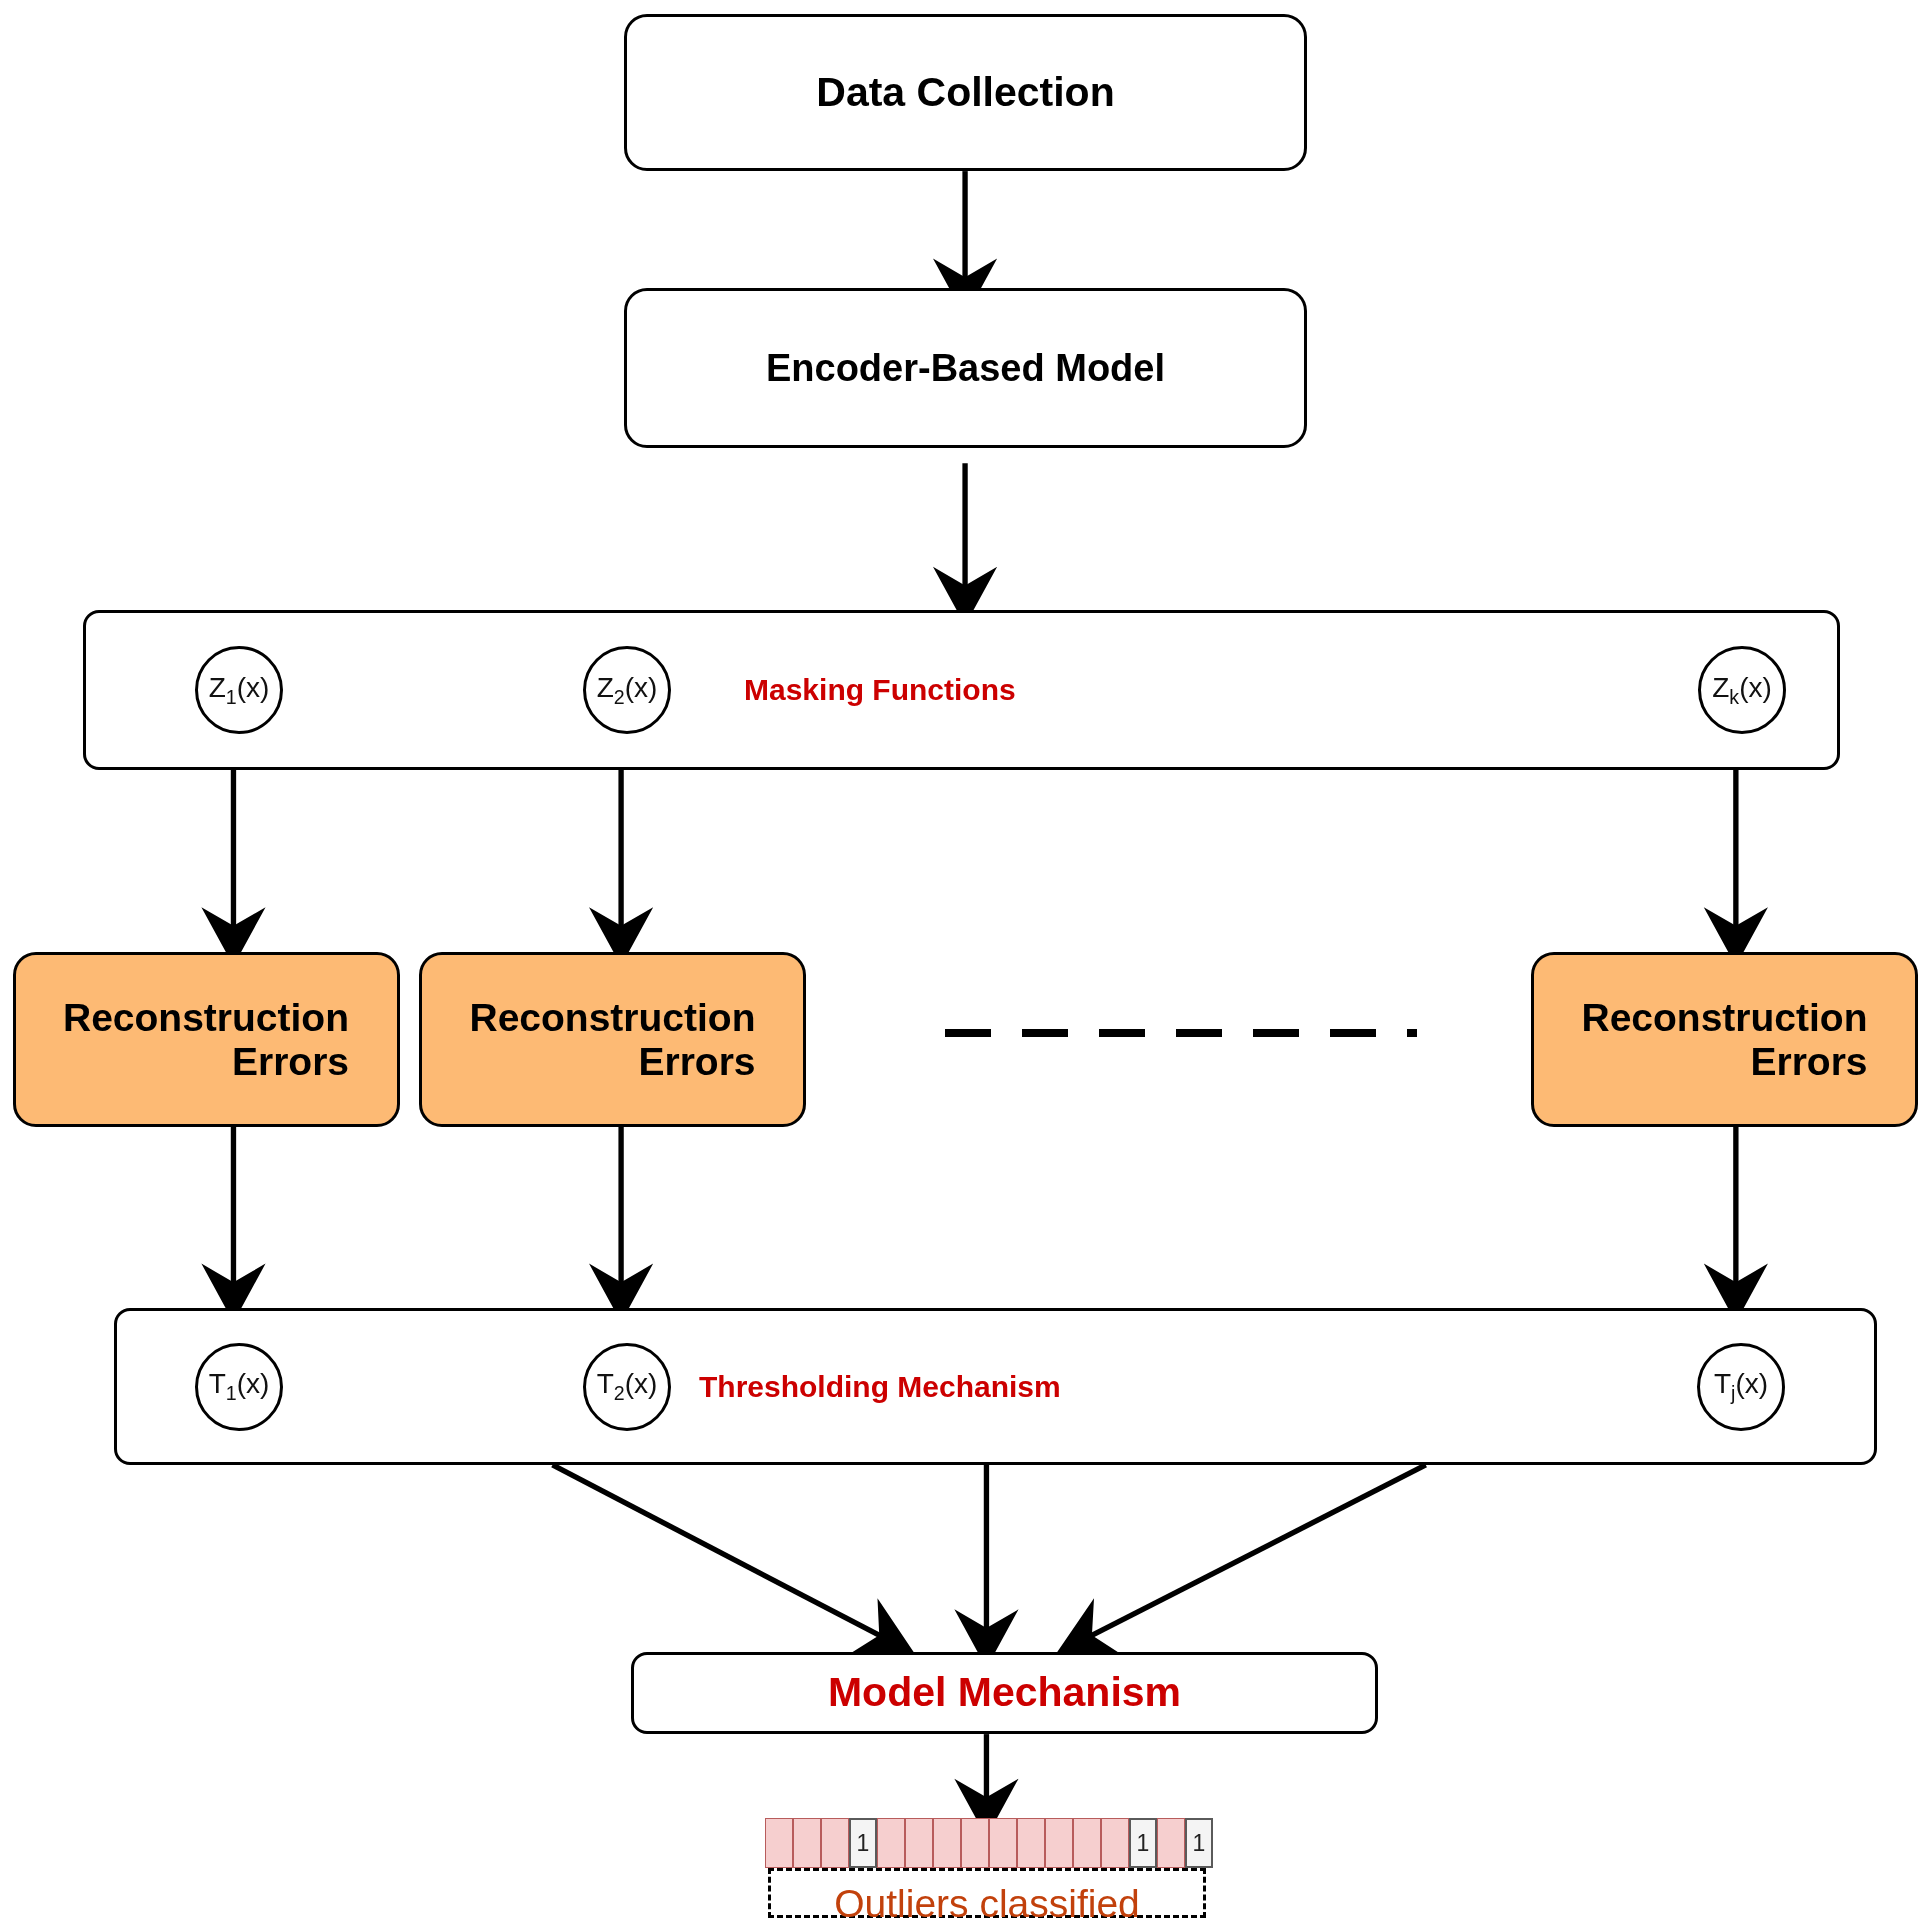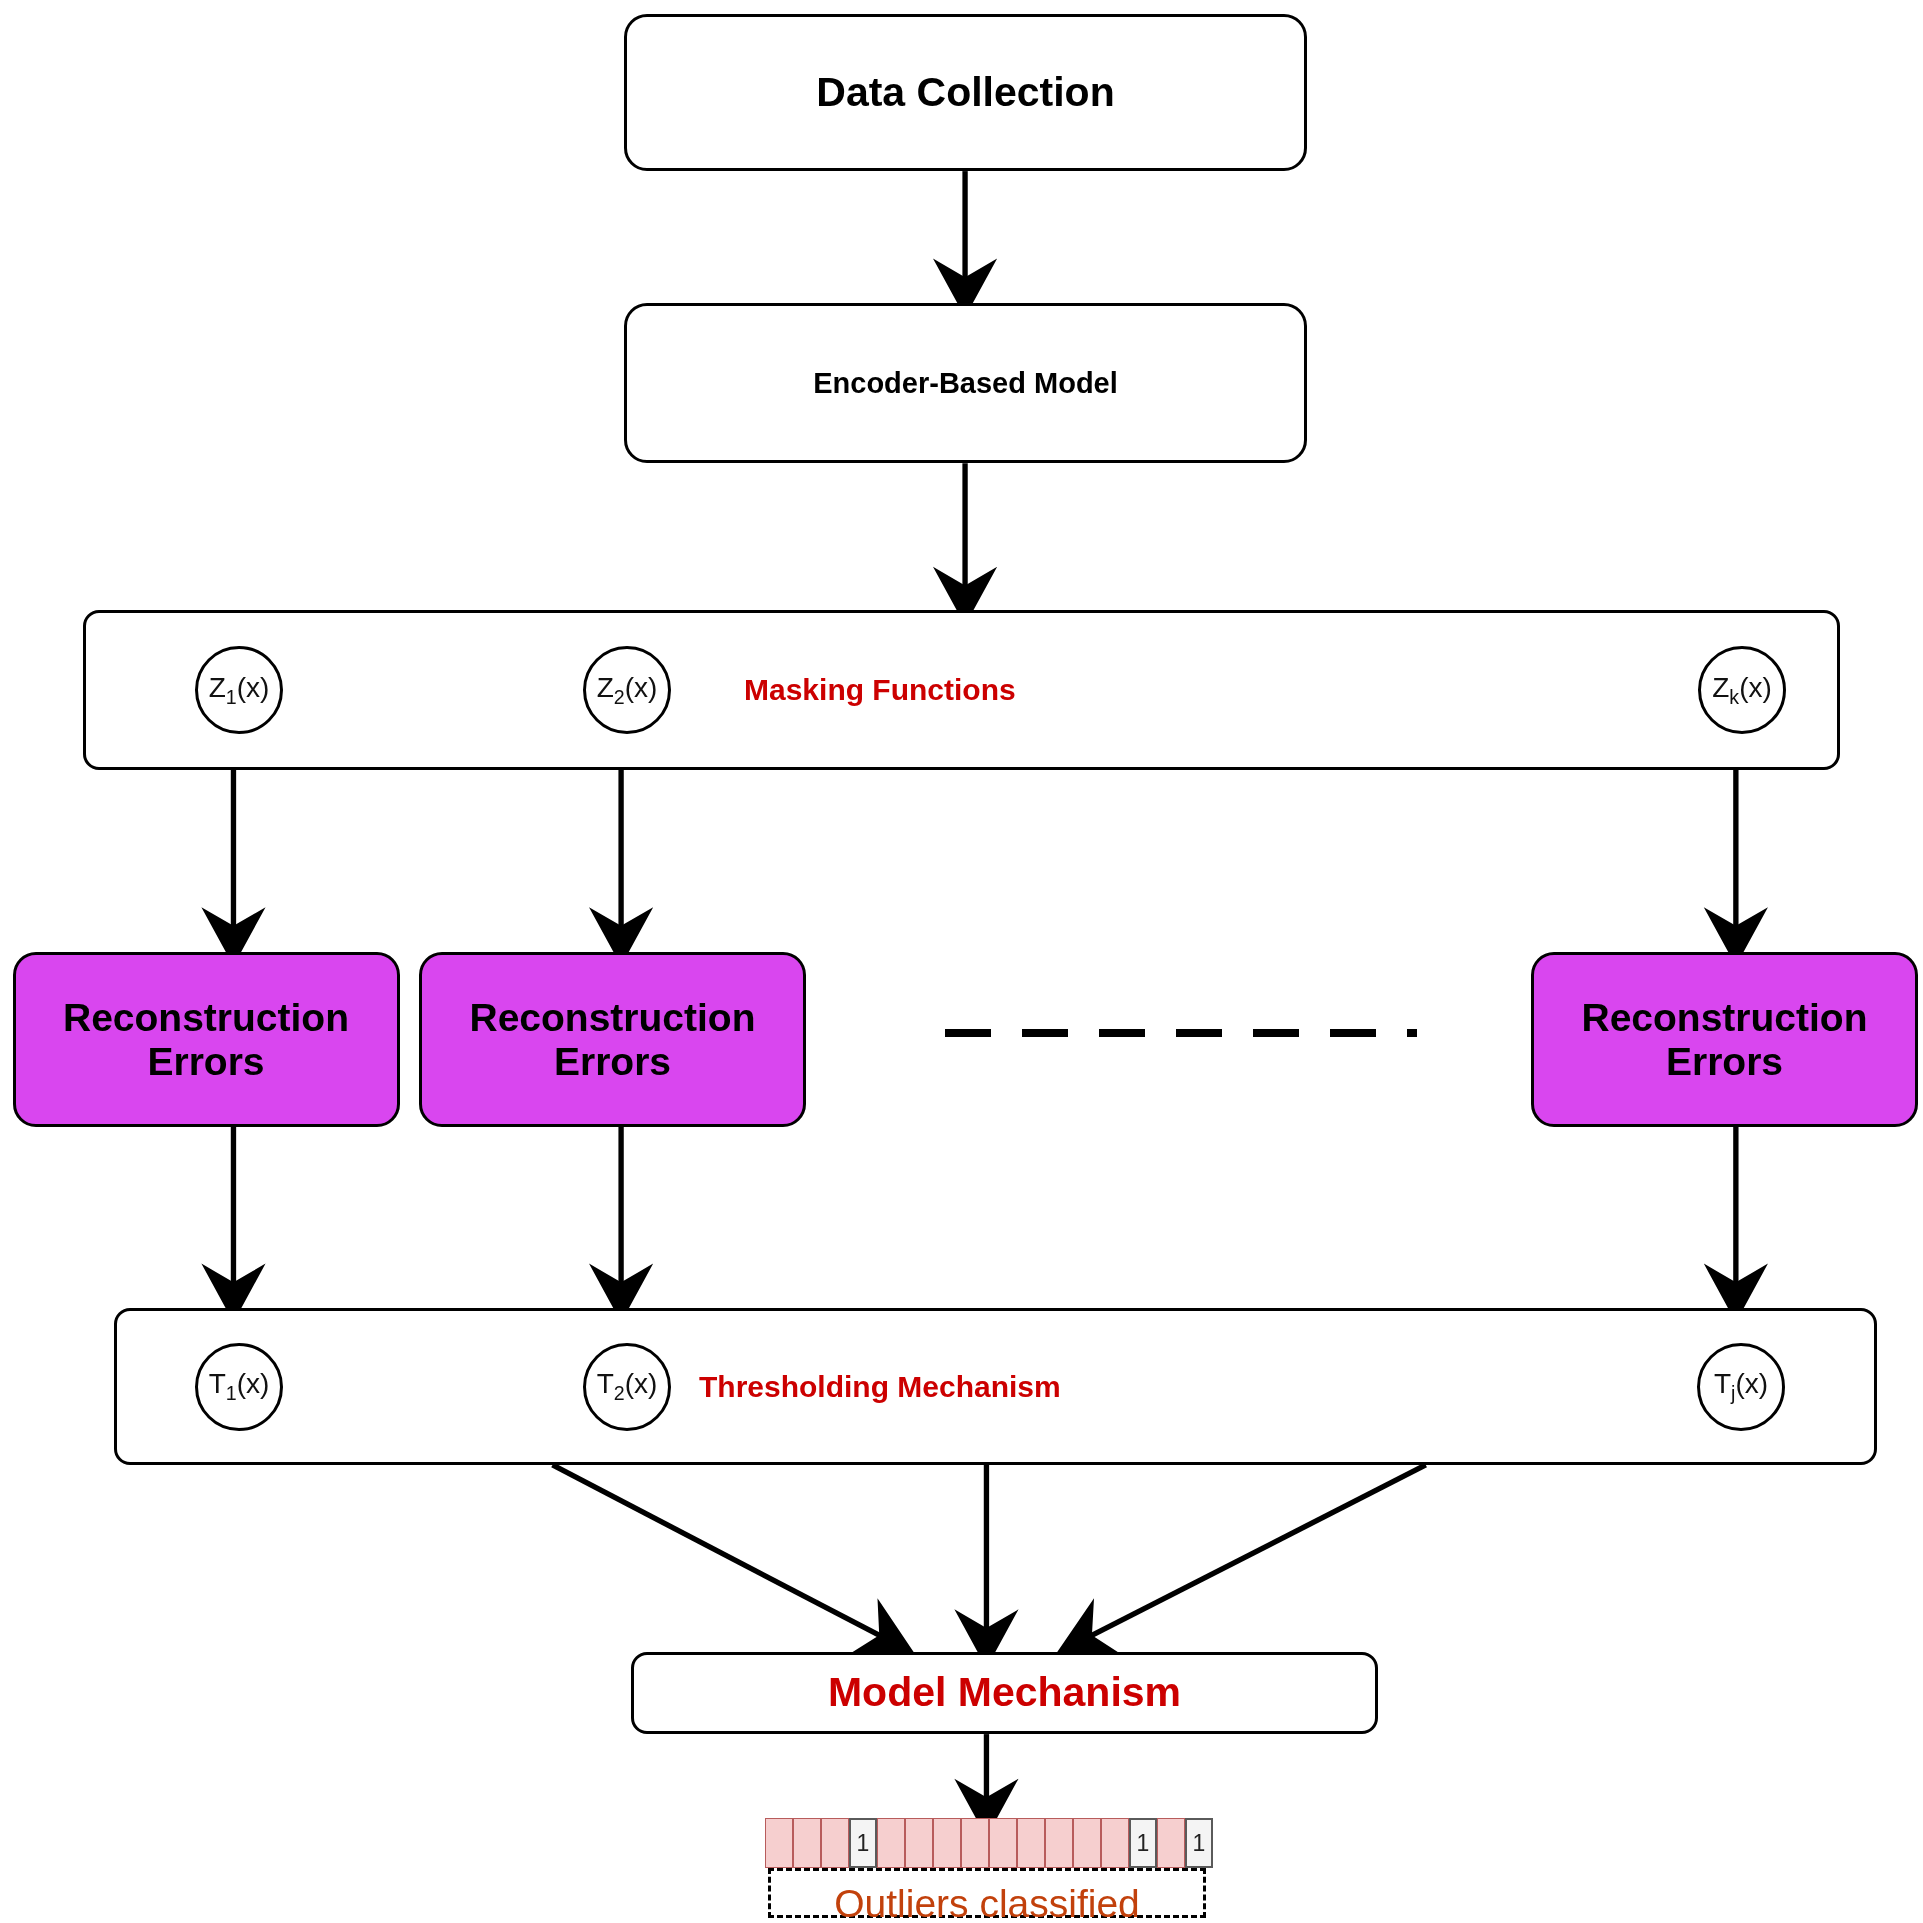--- a/index.html
+++ b/index.html
@@ -7,39 +7,39 @@
        font-family:"Liberation Sans","DejaVu Sans",sans-serif;overflow:hidden;}
   #canvas{position:absolute;inset:0;width:1923px;height:1923px;}
   svg.edges{position:absolute;left:0;top:0;width:1923px;height:1923px;pointer-events:none;}
 
   .node{position:absolute;box-sizing:border-box;background:#fff;
         border:3.6px solid #000;display:flex;align-items:center;justify-content:center;
         text-align:center;color:#000;font-weight:bold;line-height:1.12;}
   .rounded{border-radius:23px;}
 
   #node-data-collection{left:624px;top:14.3px;width:683px;height:157px;font-size:41px;}
-  #node-encoder{left:624px;top:303px;width:683px;height:160px;font-size:29px;align-items:center;}
+  #node-encoder{left:624px;top:288px;width:683px;height:160px;font-size:38px;align-items:center;}
 
   #band-masking{left:83px;top:610px;width:1757px;height:160px;}
   #band-thresholding{left:114px;top:1308px;width:1763px;height:157px;text-align:center;}
 
   .band{position:absolute;box-sizing:border-box;background:#fff;border:3.6px solid #000;
         border-radius:16px;}
   .band-label{position:absolute;top:50%;transform:translateY(-50%);
         color:#cc0000;font-weight:bold;font-size:30px;white-space:nowrap;}
 
   .fn-circle{position:absolute;top:50%;transform:translate(-50%,-50%);
         width:82px;height:82px;border:3.6px solid #000;border-radius:50%;
         background:#fff;display:flex;align-items:center;justify-content:center;
         font-size:28px;color:#111;font-weight:normal;white-space:nowrap;}
   .fn-circle sub{font-size:19.6px;vertical-align:sub;}
 
-  .recon{position:absolute;box-sizing:border-box;background:#d946ef;border:3.6px solid #000;
+  .recon{position:absolute;box-sizing:border-box;background:#fdba74;border:3.6px solid #000;
         border-radius:23px;display:flex;align-items:center;justify-content:center;
-        text-align:center;font-weight:bold;font-size:39px;line-height:1.12;color:#000;}
+        text-align:right;font-weight:bold;font-size:39px;line-height:1.12;color:#000;}
   #recon-1{left:12.5px;top:952px;width:387px;height:175px;}
   #recon-2{left:419px;top:952px;width:387px;height:175px;}
   #recon-k{left:1531px;top:952px;width:387px;height:175px;}
 
   #ellipsis-dash{position:absolute;left:945px;top:1029px;width:472px;height:8px;
         background:repeating-linear-gradient(to right,#000 0 46px,transparent 46px 77px);}
 
   #node-voting{left:631px;top:1652px;width:747px;height:82px;font-size:41px;
         color:#cc0000;border-radius:16px;}
 

